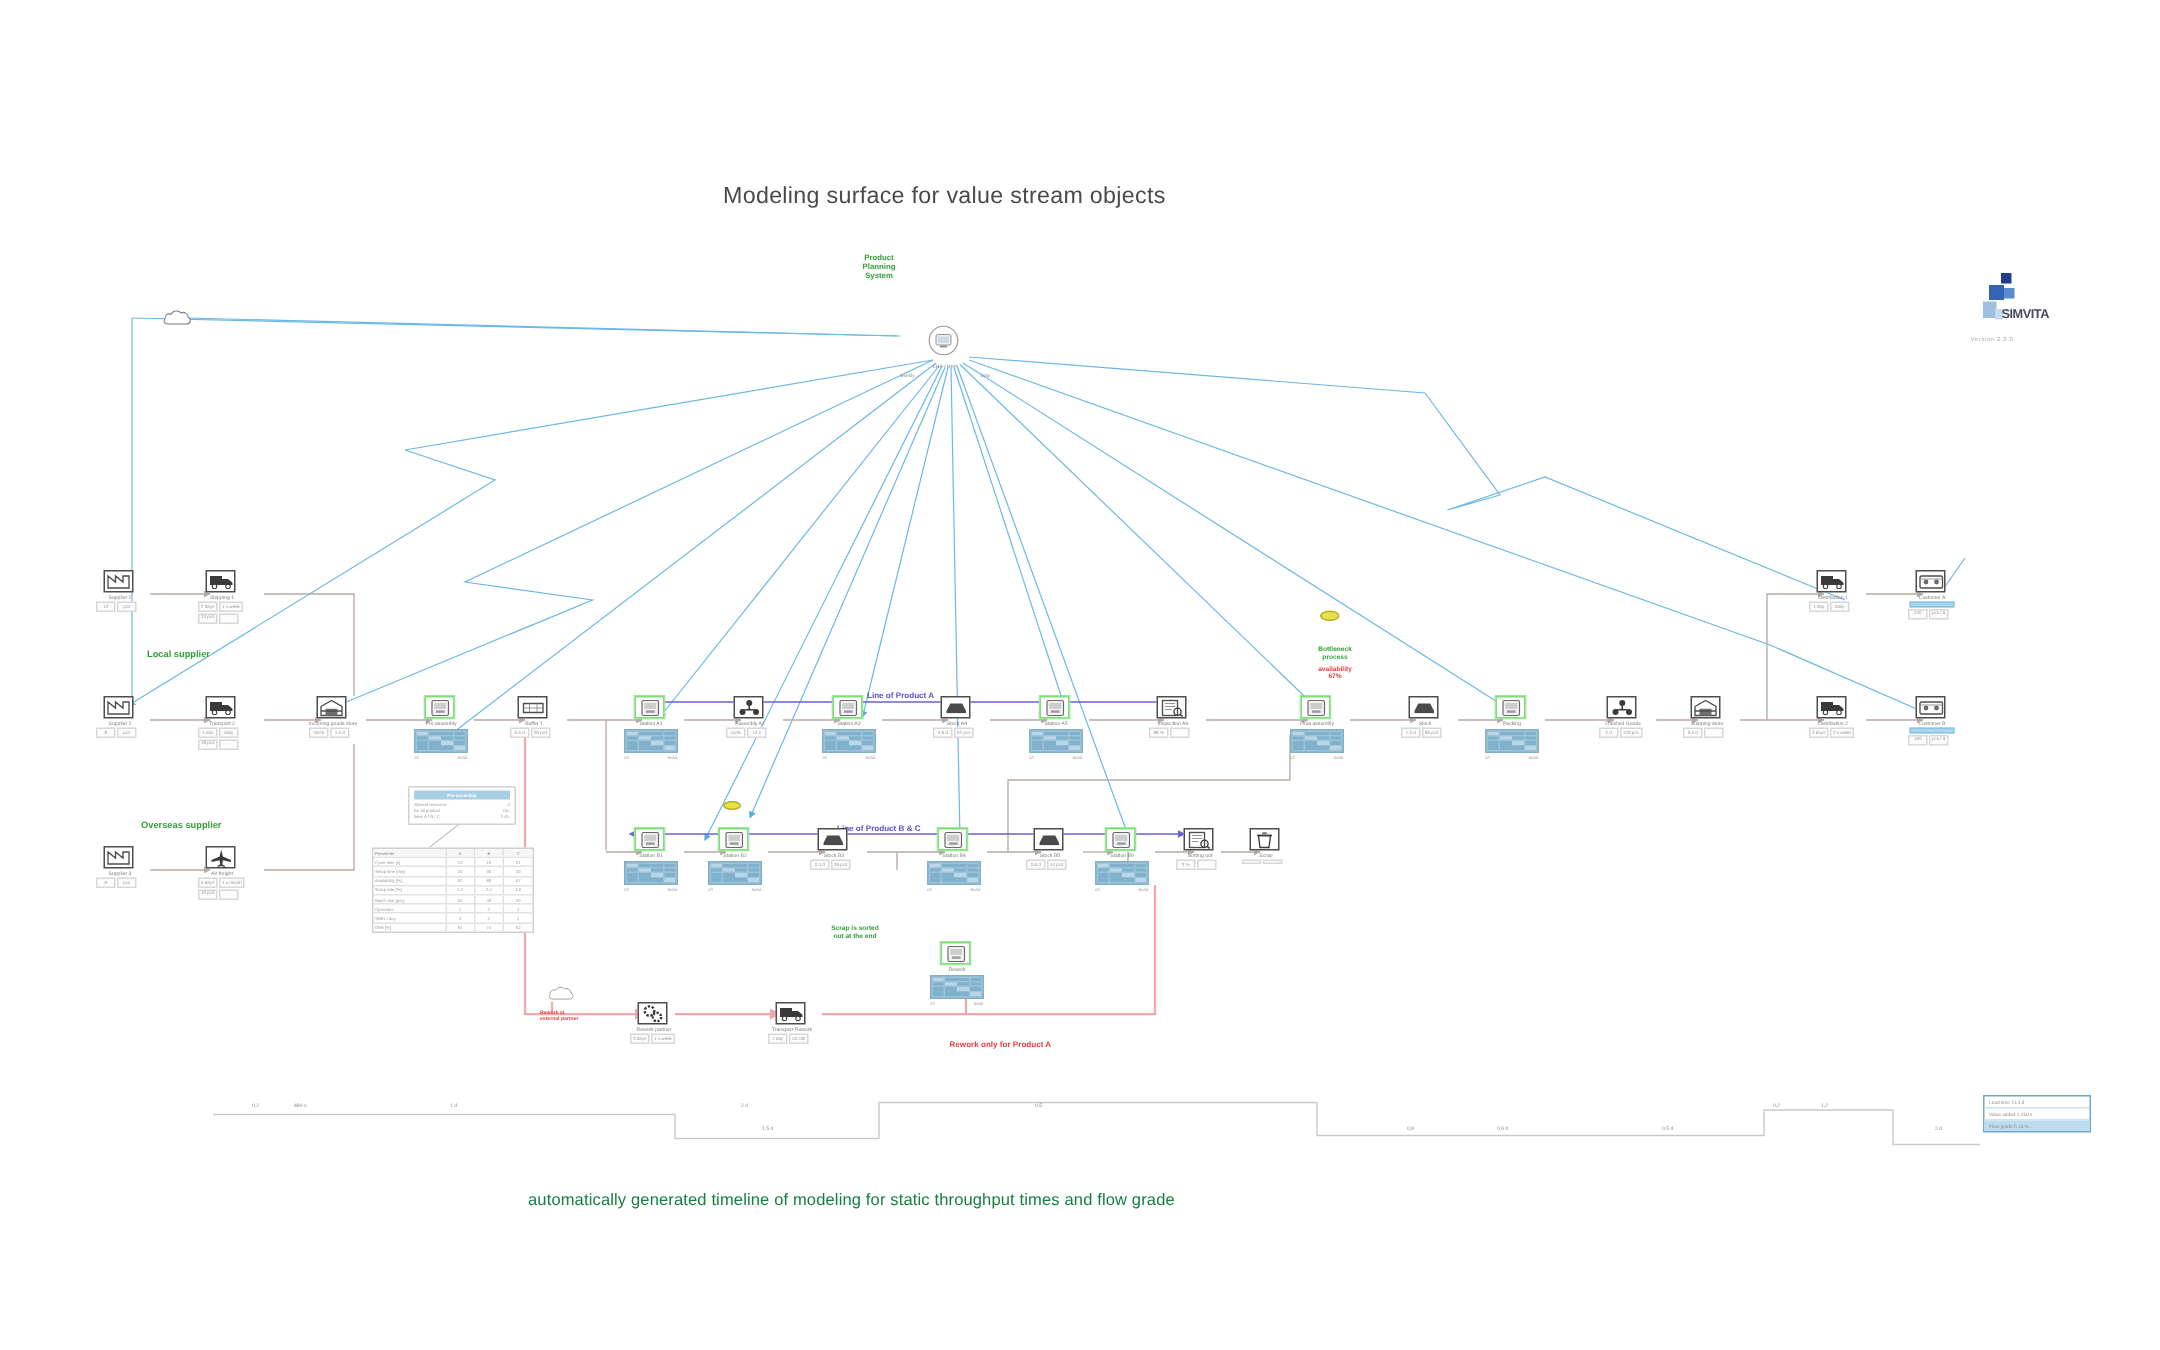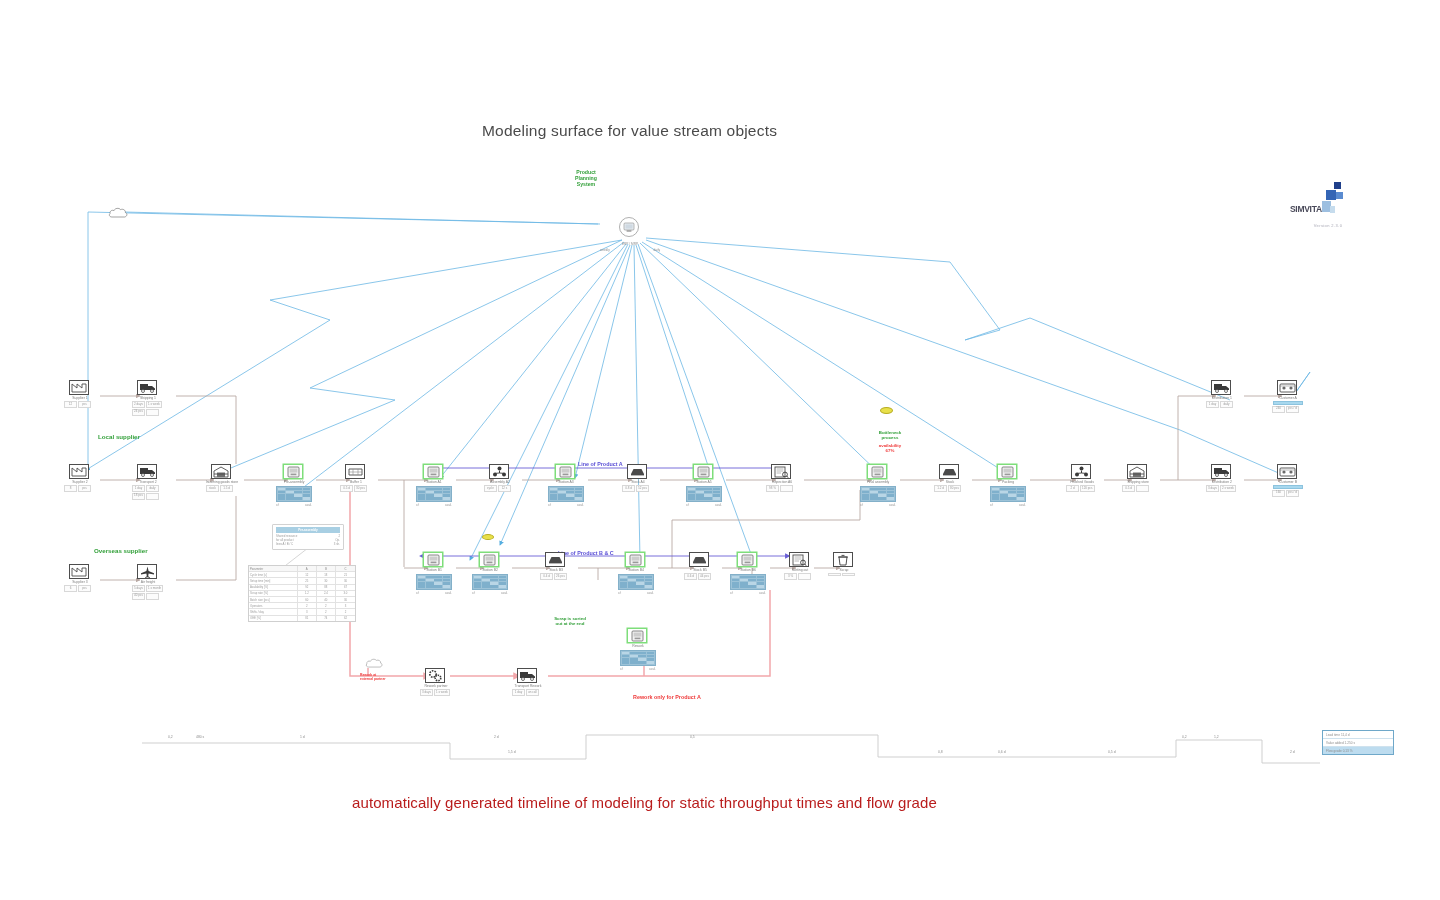--- a/index.html
+++ b/index.html
@@ -23,21 +23,21 @@
   .abs { position: absolute; }
 
   
   .main-title {
     left: 482px; top: 122px;
     font-size: 15.5px; color: #4a4a4a; letter-spacing: .2px;
     white-space: nowrap;
   }
   .caption {
     left: 352px; top: 794px;
-    font-size: 15px; color: #b91c1c; letter-spacing: .1px;
+    font-size: 11px; color: #15803d; letter-spacing: .1px;
     white-space: nowrap;
   }
 
   
   .anno { white-space: nowrap; font-weight: bold; line-height: 1.12; }
   .anno-green { color: #33a03a; }
   .anno-red   { color: #ef3a3a; }
   .anno-blue  { color: #5a4fd6; }
   .anno-c { text-align: center; }
 
@@ -141,21 +141,21 @@
     border-bottom: .6px solid #cfe2ee; padding: 1.5px 3px; line-height: 1.3;
   }
   .tl-legend .row.sel { background: #bddcef; }
   .tl-legend .row:last-child { border-bottom: none; }
 
   
   .logo-wrap { left: 1290px; top: 180px; width: 76px; height: 56px; }
   .logo-text {
     position: absolute; left: 0; top: 24px; width: 76px;
     font-size: 8.5px; font-weight: bold; color: #4a4a5a;
-    letter-spacing: -.3px; text-align: left;
+    letter-spacing: -.3px; text-align: right;
   }
   .logo-sub {
     position: absolute; left: 0; top: 43px; width: 76px;
     font-size: 4px; color: #a8a8b4; text-align: center; letter-spacing: .4px;
   }
   .logo-sq { position: absolute; }
 </style>
 </head>
 <body>
 

